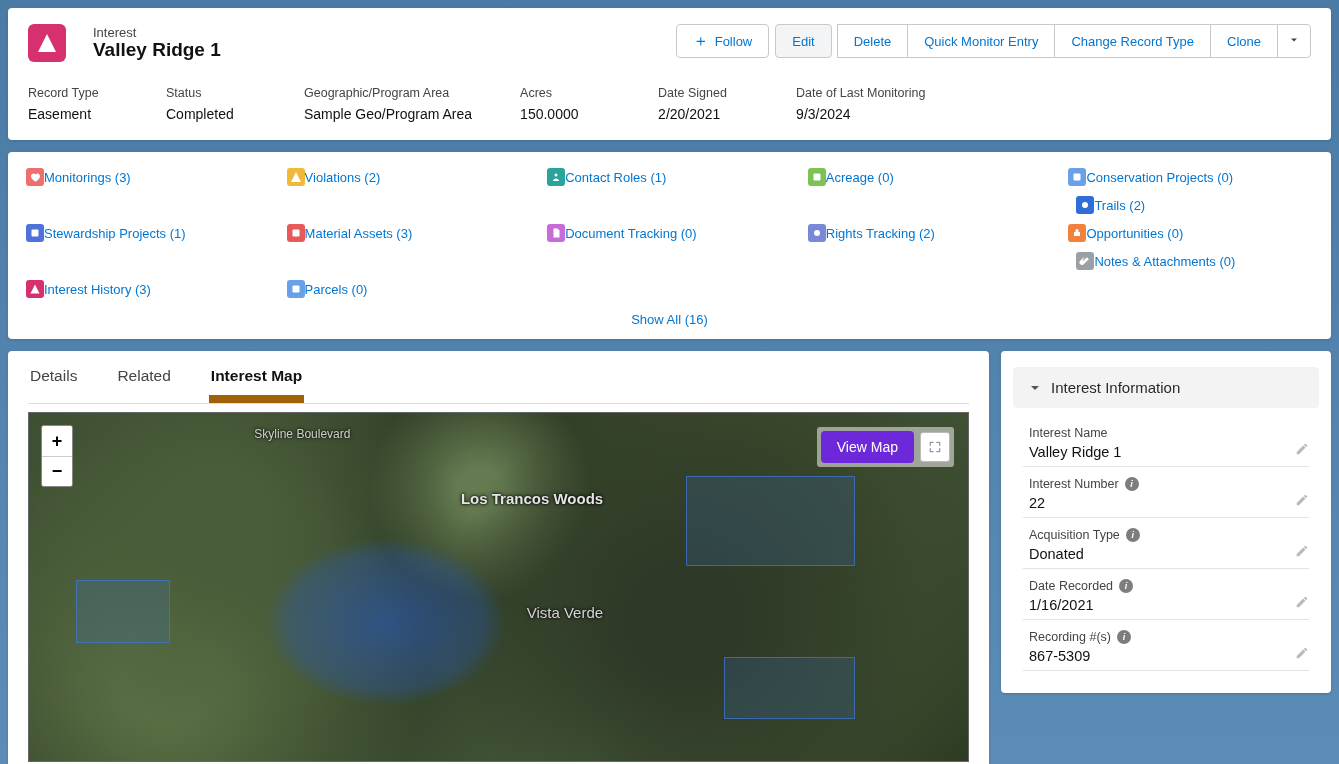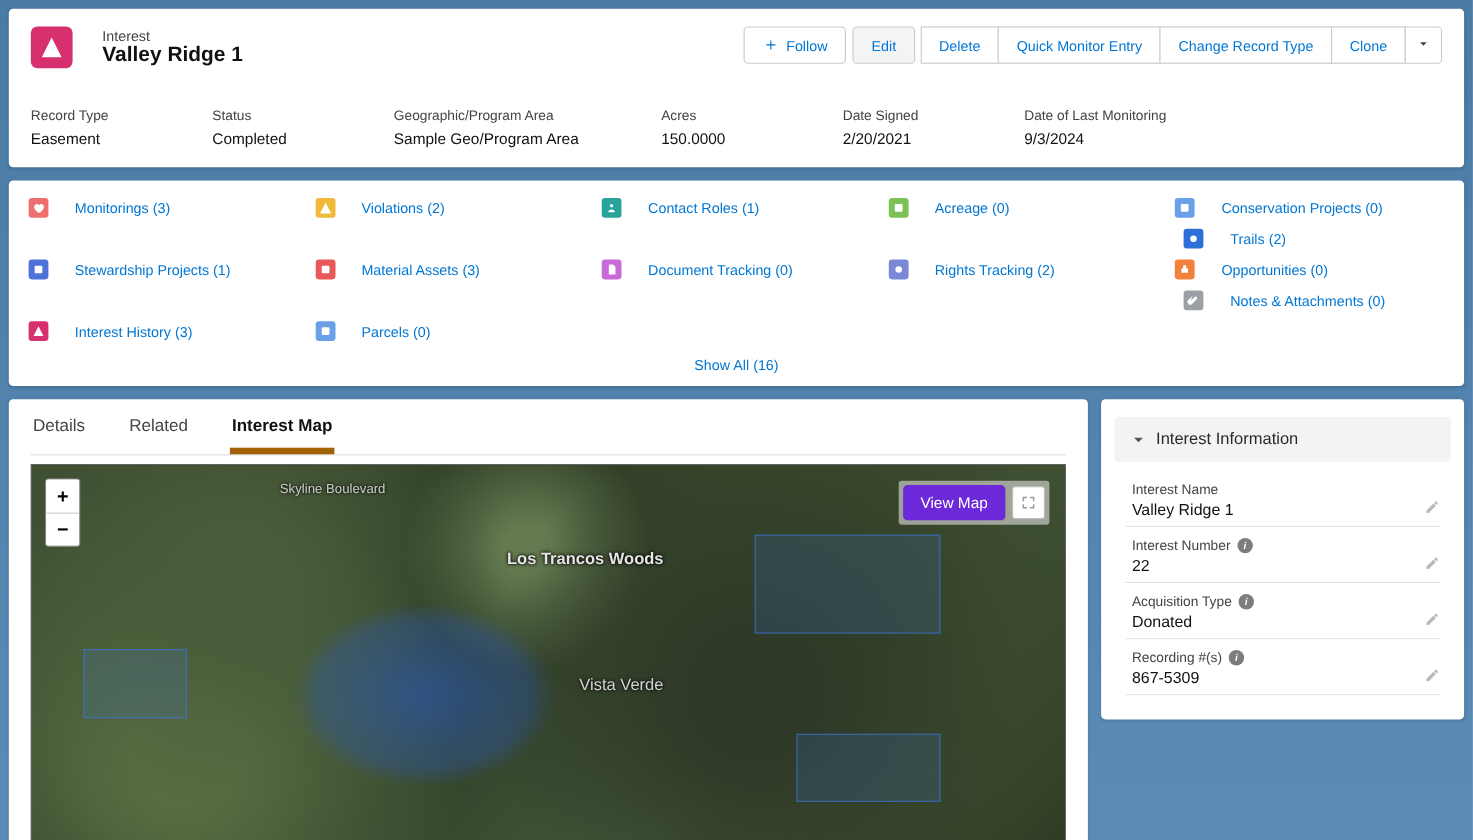--- a/index.html
+++ b/index.html
@@ -38,38 +38,38 @@
     cursor: pointer;
   }
   .action-btn:first-child { border-radius: 4px; margin-right: 6px; display:flex; align-items:center; gap:6px; }
   .action-btn + .action-btn { margin-left: -1px; }
   .action-btn.edit { background: #f3f4f6; }
   .btn-group .action-btn:first-of-type { border-top-left-radius: 4px; border-bottom-left-radius: 4px; }
   .btn-group .action-btn:last-of-type { border-top-right-radius: 4px; border-bottom-right-radius: 4px; }
   .btn-caret { padding: 8px 10px; }
   .btn-caret svg { width:12px; height:12px; fill:#444; }
   .plus-ico { color: #0176d3; font-weight: 400; font-size: 16px; line-height:1; }
-  .field-row { display: flex; gap: 75px; margin-top: 36px; flex-wrap: wrap; }
+  .field-row { display: flex; gap: 48px; margin-top: 24px; flex-wrap: wrap; }
   .field { min-width: 90px; }
   .field .label { font-size: 12.5px; color: #444; }
   .field .value { font-size: 14px; color: #111; margin-top: 6px; }
   .related-card { padding: 16px 18px 12px 18px; margin-bottom: 12px; }
   .rl-grid { display: grid; grid-template-columns: repeat(5, 1fr); gap: 10px 16px; }
-  .rl-item { display: flex; align-items: center; gap: 24px; font-size: 13px; }
+  .rl-item { display: flex; align-items: center; gap: 0; font-size: 13px; }
   .rl-item a { color: #0176d3; text-decoration: none; }
   .rl-ico { width: 18px; height: 18px; border-radius: 3px; display:flex; align-items:center; justify-content:center; flex-shrink: 0;}
   .rl-ico svg { width:12px; height:12px; fill:#fff;}
   .show-all { text-align: center; margin-top: 14px; }
   .show-all a { color: #0176d3; text-decoration: none; font-size: 13px; }
   .lower { display: flex; gap: 12px; align-items: flex-start; }
   .main-col { flex: 1; padding: 16px 20px; }
   .side-col { width: 330px; padding: 16px 12px; }
   .tabs { display: flex; gap: 36px; border-bottom: 1px solid #ddd; }
   .tab { font-size: 15.5px; color: #444; padding: 0 2px 10px 2px; cursor: pointer; }
-  .tab.active { font-weight: 700; color: #111; border-bottom: 6px solid #a16207; }
+  .tab.active { font-weight: 700; color: #111; border-bottom: 8px solid #a16207; }
   .map-box {
     position: relative;
     height: 350px;
     margin-top: 8px;
     border: 1px solid #666;
     background: #2b3d26;
     overflow: hidden;
   }
   .map-terrain {
     position:absolute; inset:0;
@@ -352,20 +352,30 @@
           <span>Acquisition Type</span>
           <span class="info-ico"></span>
         </div>
       <div class="df-value">Donated</div>
       <span class="pencil"><svg viewBox="0 0 24 24">
             <path d="M3 17.25V21h3.75L17.81 9.94l-3.75-3.75L3 17.25zM20.71 7.04a1 1 0 000-1.41l-2.34-2.34a1 1 0 00-1.41 0l-1.83 1.83 3.75 3.75 1.83-1.83z"></path>
           </svg></span>
     </div>
     <div class="detail-field">
       <div class="df-label">
+          <span>Date Recorded</span>
+          <span class="info-ico"></span>
+        </div>
+      <div class="df-value">1/16/2021</div>
+      <span class="pencil"><svg viewBox="0 0 24 24">
+            <path d="M3 17.25V21h3.75L17.81 9.94l-3.75-3.75L3 17.25zM20.71 7.04a1 1 0 000-1.41l-2.34-2.34a1 1 0 00-1.41 0l-1.83 1.83 3.75 3.75 1.83-1.83z"></path>
+          </svg></span>
+    </div>
+    <div class="detail-field">
+      <div class="df-label">
           <span>Recording #(s)</span>
           <span class="info-ico"></span>
         </div>
       <div class="df-value">867-5309</div>
       <span class="pencil"><svg viewBox="0 0 24 24">
             <path d="M3 17.25V21h3.75L17.81 9.94l-3.75-3.75L3 17.25zM20.71 7.04a1 1 0 000-1.41l-2.34-2.34a1 1 0 00-1.41 0l-1.83 1.83 3.75 3.75 1.83-1.83z"></path>
           </svg></span>
     </div>
   </div>
 </div>

